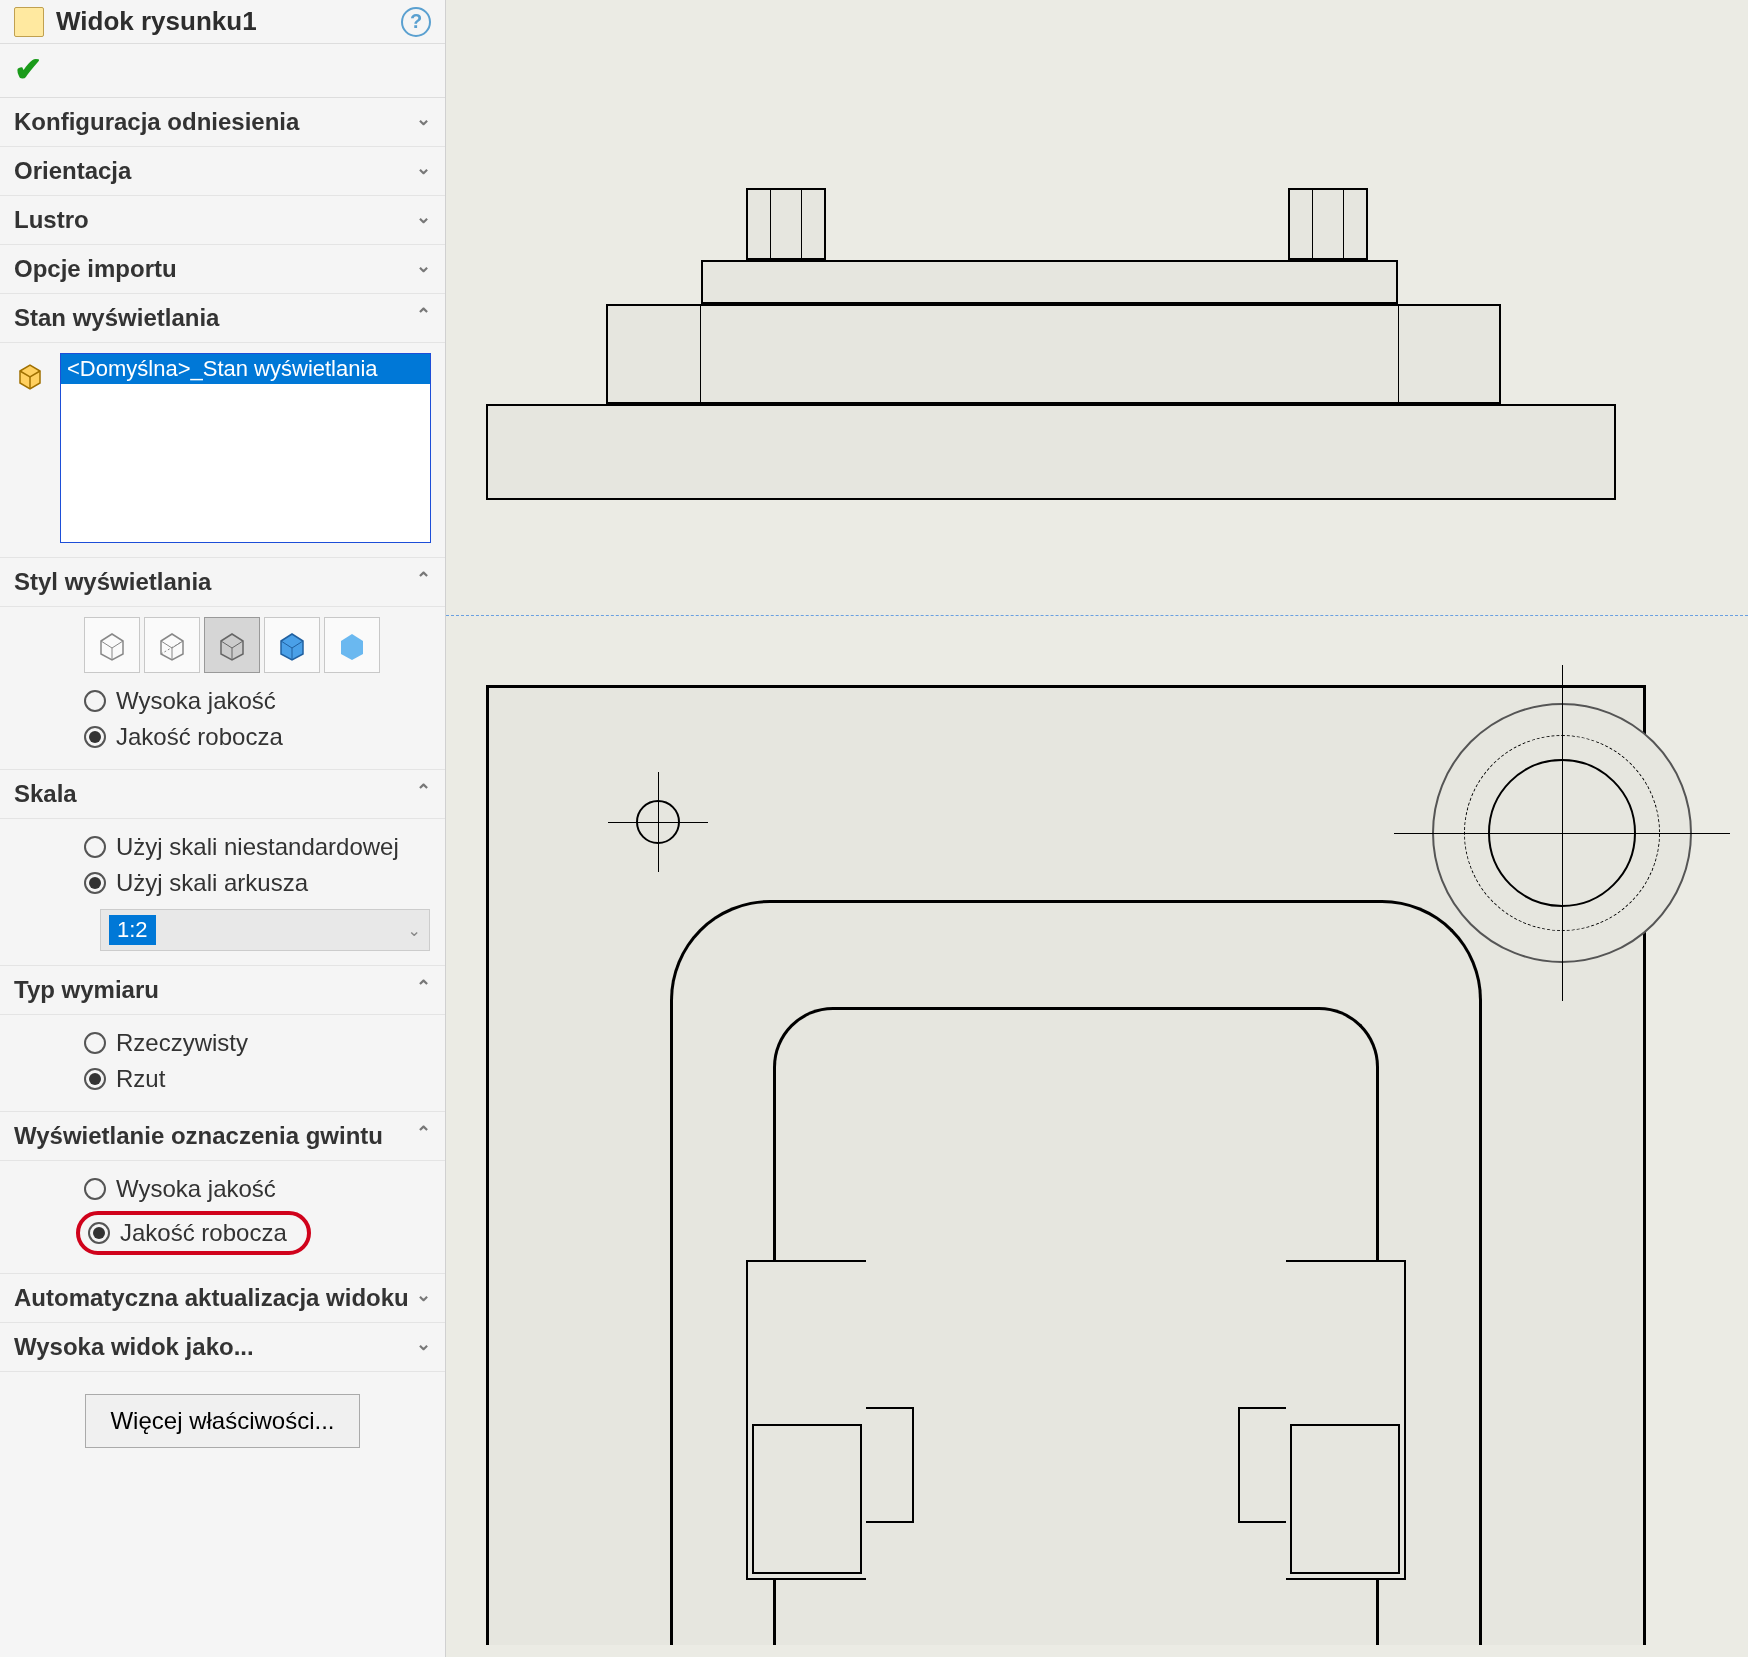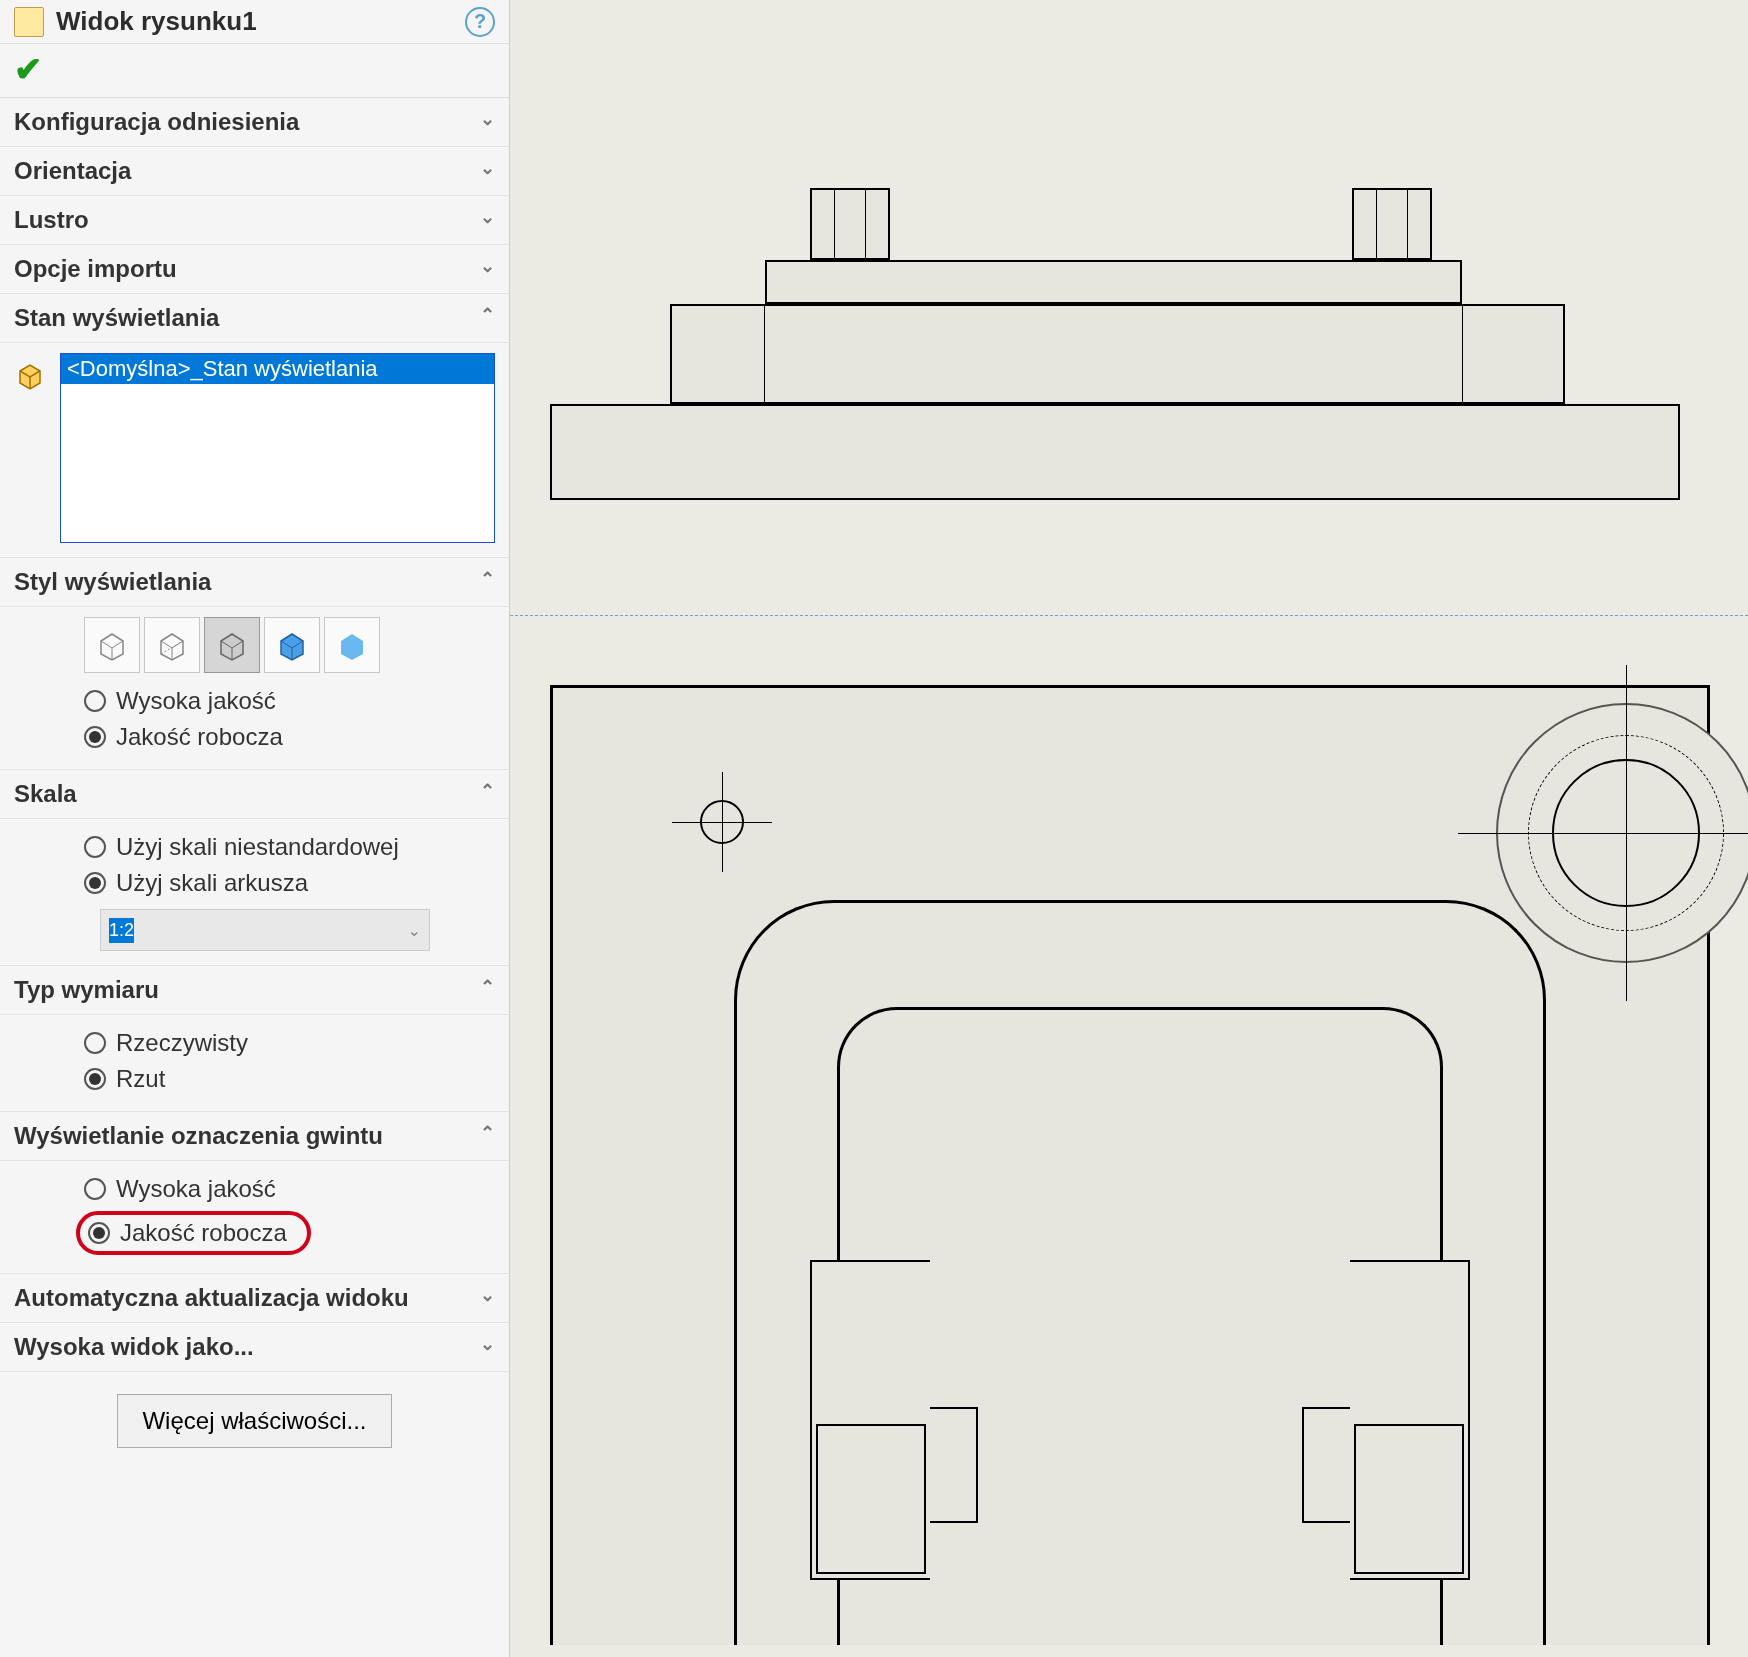--- a/index.html
+++ b/index.html
@@ -1,18 +1,18 @@
 <!DOCTYPE html>
 <html><head>
 <meta charset="utf-8">
 <style>
 * { box-sizing: border-box; margin: 0; padding: 0; font-family: "Segoe UI", Arial, sans-serif; }
 body { background: #ebebe4; width: 1748px; height: 1657px; overflow: hidden; display: flex; }
 
-.panel { width: 510px; background: #f5f5f5; border-right: 1px solid #d0d0d0; display: flex; flex-direction: column; font-size: 24px; color: #333; }
+.panel { width: 446px; background: #f5f5f5; border-right: 1px solid #d0d0d0; display: flex; flex-direction: column; font-size: 24px; color: #333; }
 
 .hdr { display: flex; align-items: center; gap: 12px; padding: 6px 14px; border-bottom: 1px solid #ddd; }
 .hdr .ico { width: 30px; height: 30px; border: 1px solid #c0a050; background: #ffe9a0; display: block; border-radius: 2px; }
 .hdr .title { font-weight: 600; font-size: 26px; color: #2d2d2d; flex: 1; }
 .hdr .help { width: 30px; height: 30px; border: 2px solid #5aa0d0; border-radius: 50%; color: #5aa0d0; font-size: 20px; display: flex; align-items: center; justify-content: center; font-weight: bold; cursor: pointer; }
 
 .actrow { padding: 8px 14px 10px; border-bottom: 1px solid #ddd; }
 .actrow .ok { color: #1a9b1a; font-size: 34px; font-weight: bold; display: inline-block; line-height: 1; }
 
 .section-head { display: flex; align-items: flex-start; justify-content: space-between; padding: 10px 14px; border-bottom: 1px solid #e4e4e4; cursor: pointer; font-weight: 600; color: #333; }
@@ -28,21 +28,21 @@
 
 .btnrow { display: flex; gap: 4px; margin-left: 70px; margin-bottom: 10px; }
 .btnrow .btn { width: 56px; height: 56px; border: 1px solid #c8c8c8; background: #fafafa; display: flex; align-items: center; justify-content: center; cursor: pointer; }
 .btnrow .btn.sel { background: #d6d6d6; border-color: #999; }
 
 .radio { display: flex; align-items: center; gap: 10px; padding: 4px 0 4px 70px; font-size: 24px; cursor: pointer; }
 .radio .dot { width: 22px; height: 22px; border: 2px solid #555; border-radius: 50%; display: flex; align-items: center; justify-content: center; }
 .radio .dot.on::after { content: ""; width: 12px; height: 12px; background: #333; border-radius: 50%; display: block; }
 
 .scale-combo { margin: 8px 0 0 86px; width: 330px; height: 42px; border: 1px solid #ccc; background: #e8e8e8; display: flex; align-items: center; padding: 0 8px; }
-.scale-combo .val { background: #0078d7; color: #fff; padding: 2px 0; font-size: 18px; }
+.scale-combo .val { background: #0078d7; color: #fff; padding: 2px 8px; font-size: 22px; }
 .scale-combo .drop { margin-left: auto; color: #888; font-size: 16px; }
 
 .highlight { display: inline-flex; align-items: center; gap: 10px; border: 4px solid #d0021b; border-radius: 28px; padding: 4px 20px 4px 8px; }
 
 .more-btn { margin: 22px auto 4px; display: block; padding: 12px 24px; border: 1px solid #aaa; background: #f0f0f0; font-size: 24px; cursor: pointer; }
 
 .canvas { flex: 1; position: relative; background: #ebebe4; }
 .ruler { position: absolute; left: 0; right: 0; top: 615px; border-top: 1px dashed #6aa0e0; }
 
 .dv1, .dv2 { position: absolute; }

